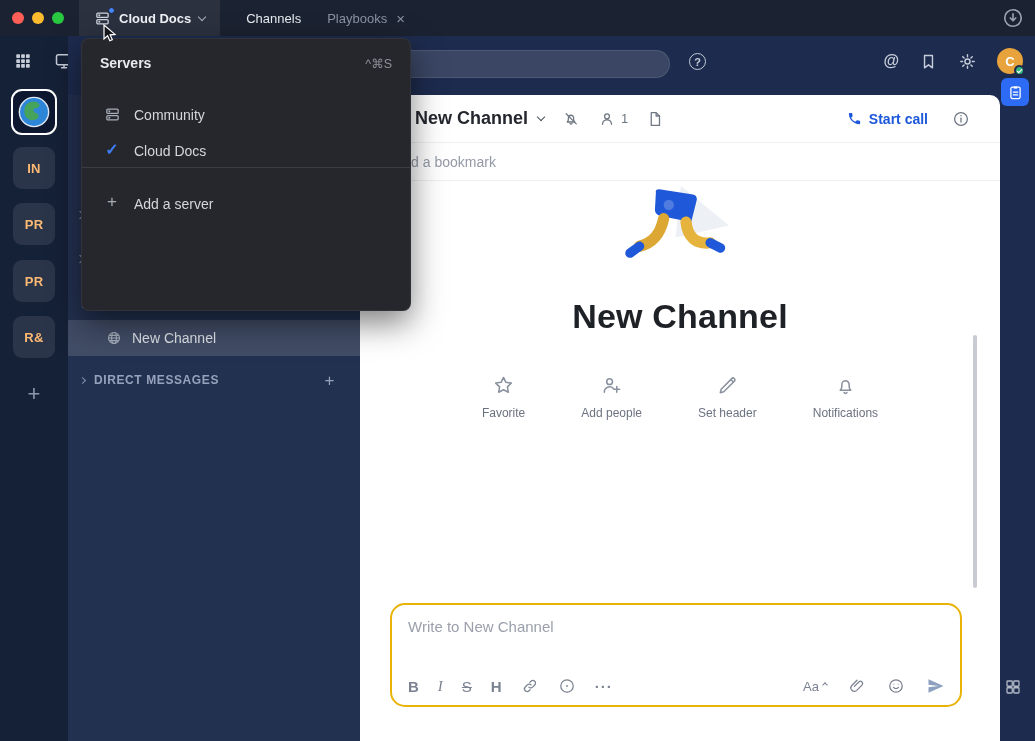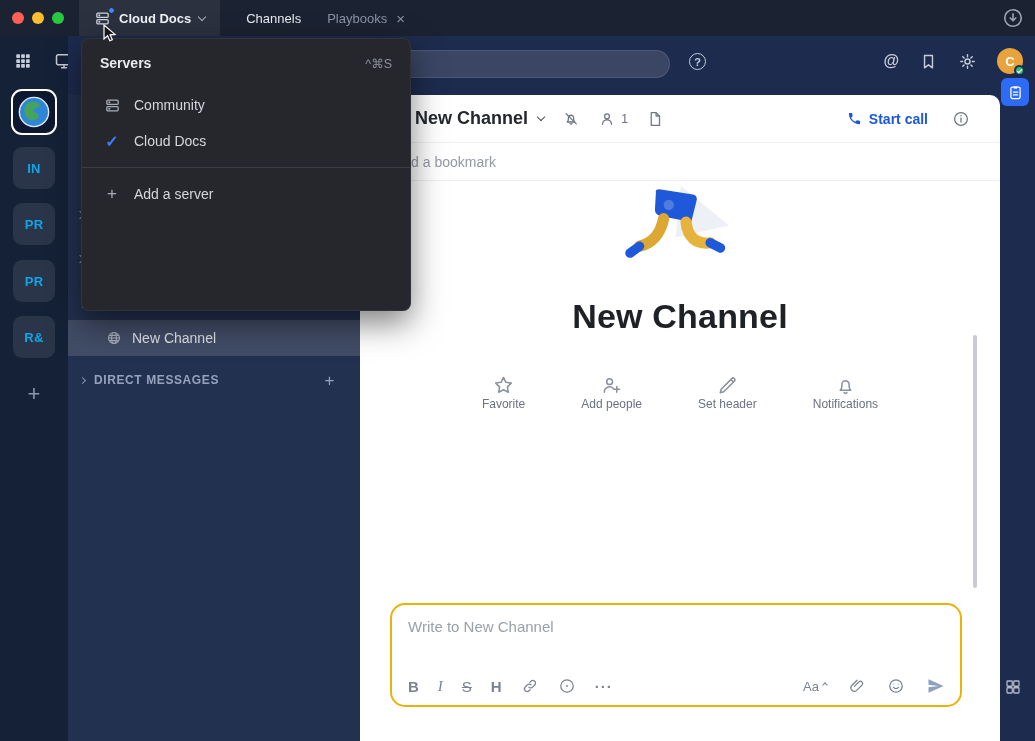--- a/index.html
+++ b/index.html
@@ -23,21 +23,21 @@
   .tt-tab{margin-left:26px;font-size:13px;color:#e7eaef;display:flex;align-items:center;gap:9px}
   .tt-tab.dim{color:#8a93a3;}
   .tab-close{font-size:15px;color:#8a93a3;line-height:1}
   .dl-btn{position:absolute;right:11px;top:7px;width:22px;height:22px;color:#99a2b0}
   .dl-btn svg{width:22px;height:22px}
 
   
   .rail{position:absolute;left:0;top:36px;bottom:0;width:68px;background:#152137;z-index:6}
   .gh-grid{position:absolute;left:14px;top:16px;width:18px;height:18px;color:#c6cdd9}
   .gh-prod{position:absolute;left:54px;top:15px;width:20px;height:20px;color:#c6cdd9}
-  .team{position:absolute;left:13px;width:42px;height:42px;border-radius:9px;background:rgba(255,255,255,.09);color:#0ea5e9;font-size:13px;font-weight:700;display:flex;align-items:center;justify-content:center;letter-spacing:.3px}
+  .team{position:absolute;left:13px;width:42px;height:42px;border-radius:9px;background:rgba(255,255,255,.09);color:#fdba74;font-size:13px;font-weight:700;display:flex;align-items:center;justify-content:center;letter-spacing:.3px}
   .team.globe{left:11px;width:46px;height:46px;border:2px solid #fff;background:#0d1830;border-radius:11px}
   .team.globe svg{width:34px;height:34px}
   .t0{top:53px}.t1{top:111px}.t2{top:167px}.t3{top:224px}.t4{top:280px}
   .rail-add{position:absolute;top:344px;left:0;width:68px;text-align:center;color:#8d97ab;font-size:22px;line-height:28px}
 
   
   .gheader{position:absolute;left:68px;top:36px;right:0;height:59px;background:#1d2b4e;z-index:10}
   .searchbox{position:absolute;left:312px;top:14px;width:290px;height:28px;border-radius:14px;background:rgba(255,255,255,.13);border:1px solid rgba(255,255,255,.1);outline:none;color:#fff;padding:0 12px;font-size:13px;font-family:inherit}
   .help-circle{position:absolute;left:621px;top:17px;width:17px;height:17px;border:1.5px solid #c6cdd9;border-radius:50%;color:#c6cdd9;font-size:11px;font-weight:700;display:flex;align-items:center;justify-content:center}
   .gh-right{position:absolute;right:12px;top:12px;display:flex;align-items:center;gap:20px;color:#c6cdd9}
@@ -72,21 +72,21 @@
   .start-call svg{width:15px;height:15px}
   .info-ic{margin-left:24px}
   .bookmark-bar{position:absolute;top:48px;left:0;right:0;height:38px;border-bottom:1px solid #eceef1;display:flex;align-items:center;padding-left:34px;color:#939aa6;font-size:14px}
   .intro{position:absolute;top:88px;left:0;right:0;display:flex;flex-direction:column;align-items:center;text-align:center}
   .illu{margin-top:2px;width:112px;height:88px}
   .intro h1{margin-top:24px;font-size:34px;font-weight:700;color:#1e2126;letter-spacing:.2px}
   .meta{margin-top:16px;display:flex;align-items:center;gap:7px;color:#3d434e;font-size:13.5px}
   .meta svg{width:15px;height:15px}
   .intro p{margin-top:20px;width:548px;font-size:15px;line-height:22px;color:#3a404c}
   .actions{margin-top:38px;display:flex;gap:56px}
-  .action{display:flex;flex-direction:column;align-items:center;gap:0;color:#6b7280;font-size:12px}
+  .action{display:flex;flex-direction:column;align-items:center;gap:9px;color:#6b7280;font-size:12px}
   .action svg{width:23px;height:23px;color:#8a919e}
   .composer{position:absolute;left:30px;top:508px;width:572px;height:104px;border:2px solid #eab308;border-radius:15px;background:#fff}
   .composer input{position:absolute;left:16px;top:13px;right:16px;border:none;outline:none;font-size:15px;color:#333;font-family:inherit;background:transparent}
   .composer input::placeholder{color:#9aa0ac}
   .fmt-bar{position:absolute;left:16px;right:14px;bottom:9px;display:flex;align-items:center;gap:19px;color:#7b8290}
   .fmt{font-size:15px;line-height:1}
   .fmt.b{font-weight:700}
   .fmt.i{font-style:italic;font-family:"Liberation Serif",serif}
   .fmt.s{text-decoration:line-through}
   .fmt.h{font-weight:700}
@@ -102,21 +102,21 @@
   .appbar{position:absolute;right:0;top:36px;bottom:0;width:35px;background:#1d2b4e;z-index:2}
   .pb-icon{position:absolute;left:1001px;top:78px;width:28px;height:28px;border-radius:6px;background:#2d6bf4;z-index:30;display:flex;align-items:center;justify-content:center}
   .pb-icon svg{width:17px;height:17px}
   .apps-grid{position:absolute;left:1004px;top:678px;width:18px;height:18px;color:#b3bac6;z-index:30}
   .apps-grid svg{width:18px;height:18px}
 
   
   .servers-menu{position:absolute;left:81px;top:38px;width:330px;height:273px;background:#26272c;border:1px solid rgba(255,255,255,.06);border-radius:8px;box-shadow:0 12px 32px rgba(0,0,0,.5);z-index:70;color:#d4d7dc}
   .sm-head{height:48px;display:flex;align-items:center;padding:0 18px;font-size:14px;font-weight:700;color:#e8eaee}
   .sm-short{margin-left:auto;font-size:12.5px;font-weight:400;color:#8b9099}
-  .sm-item{height:36px;display:flex;align-items:center;padding:0 20px 0 18px;font-size:14px}
+  .sm-item{height:36px;display:flex;align-items:flex-end;padding:0 20px 0 18px;font-size:14px}
   .sm-ic{width:24px;margin-right:10px;color:#a7adb6;display:flex;align-items:center;justify-content:center}
   .sm-ic svg{width:17px;height:17px}
   .sm-ic.check{color:#3f7df8;font-size:16px;font-weight:700}
   .sm-ic.plus{font-size:17px;color:#a7adb6}
   .unread-dot{margin-left:auto;margin-right:12px;width:7px;height:7px;border-radius:50%;background:#3f7df8}
   .sm-sep{height:1px;background:#3a3d44;margin:8px 0}
 
   
   .cursor{position:absolute;left:101px;top:24px;z-index:90}
 </style>

